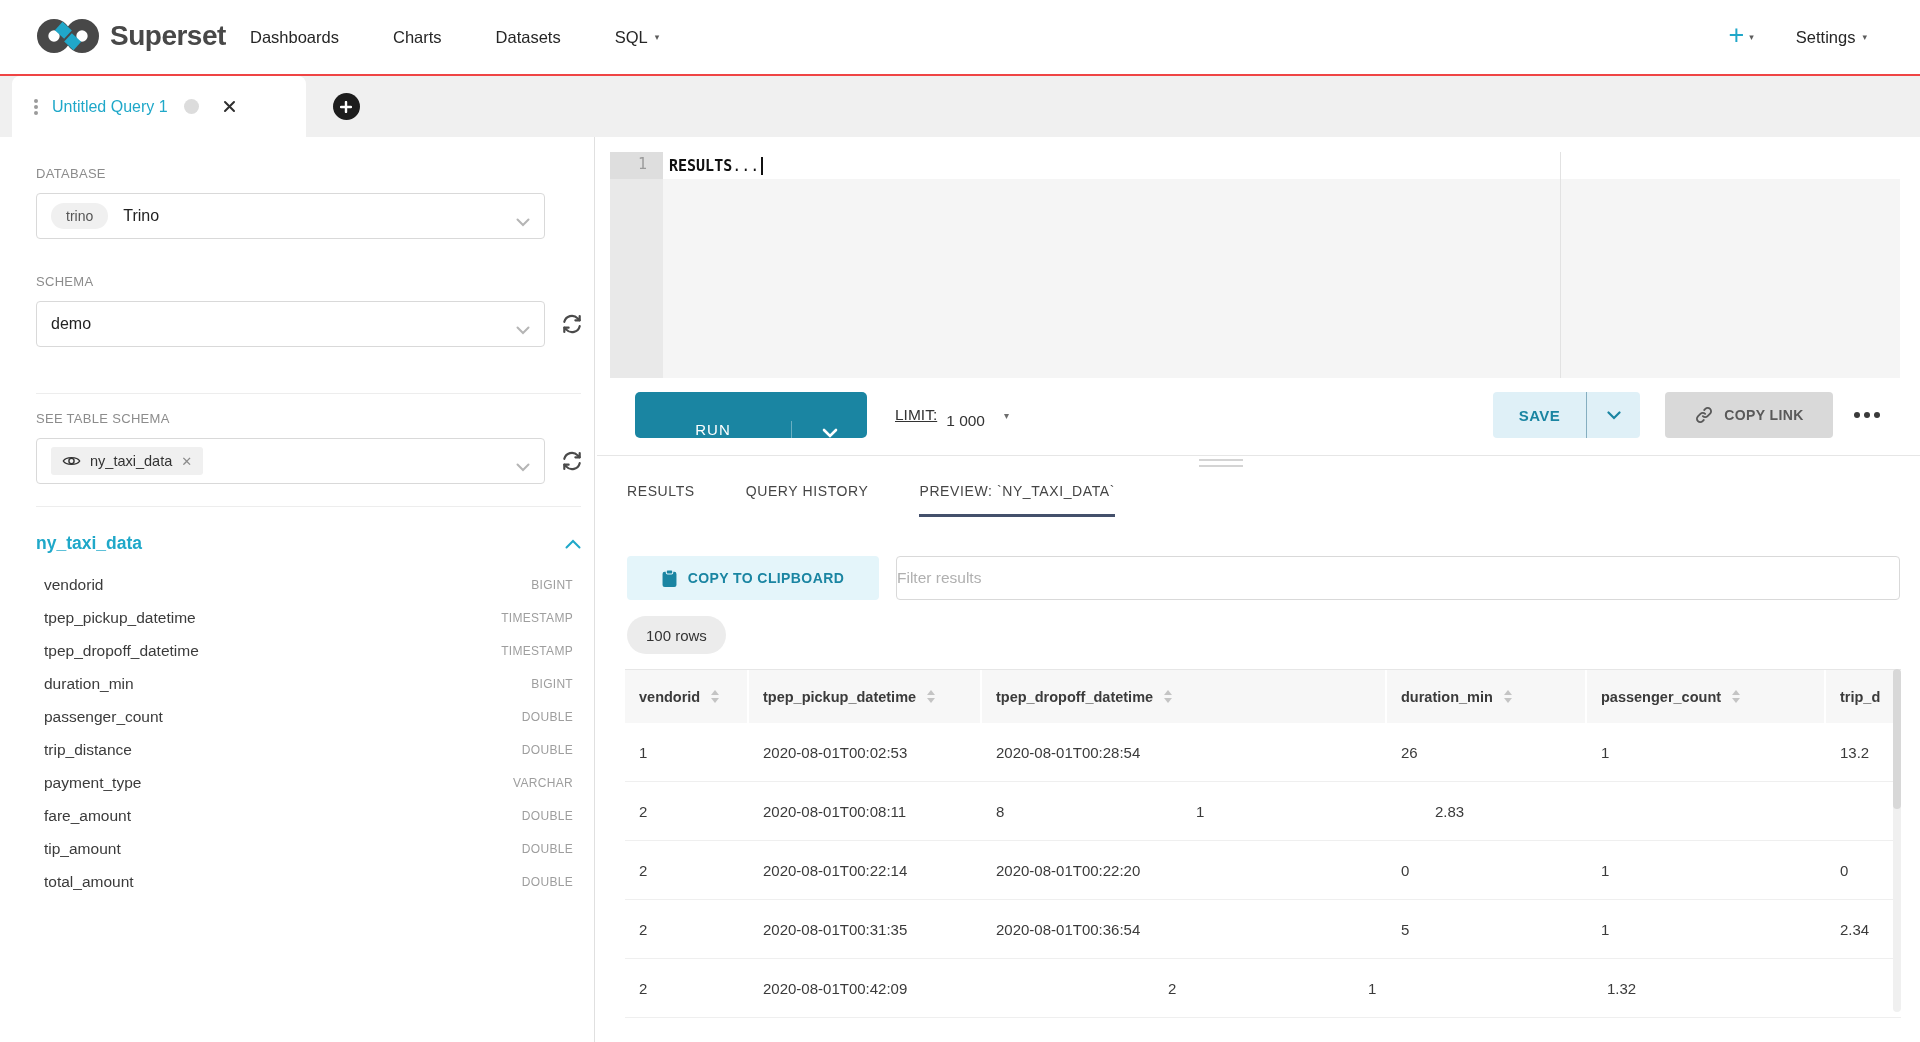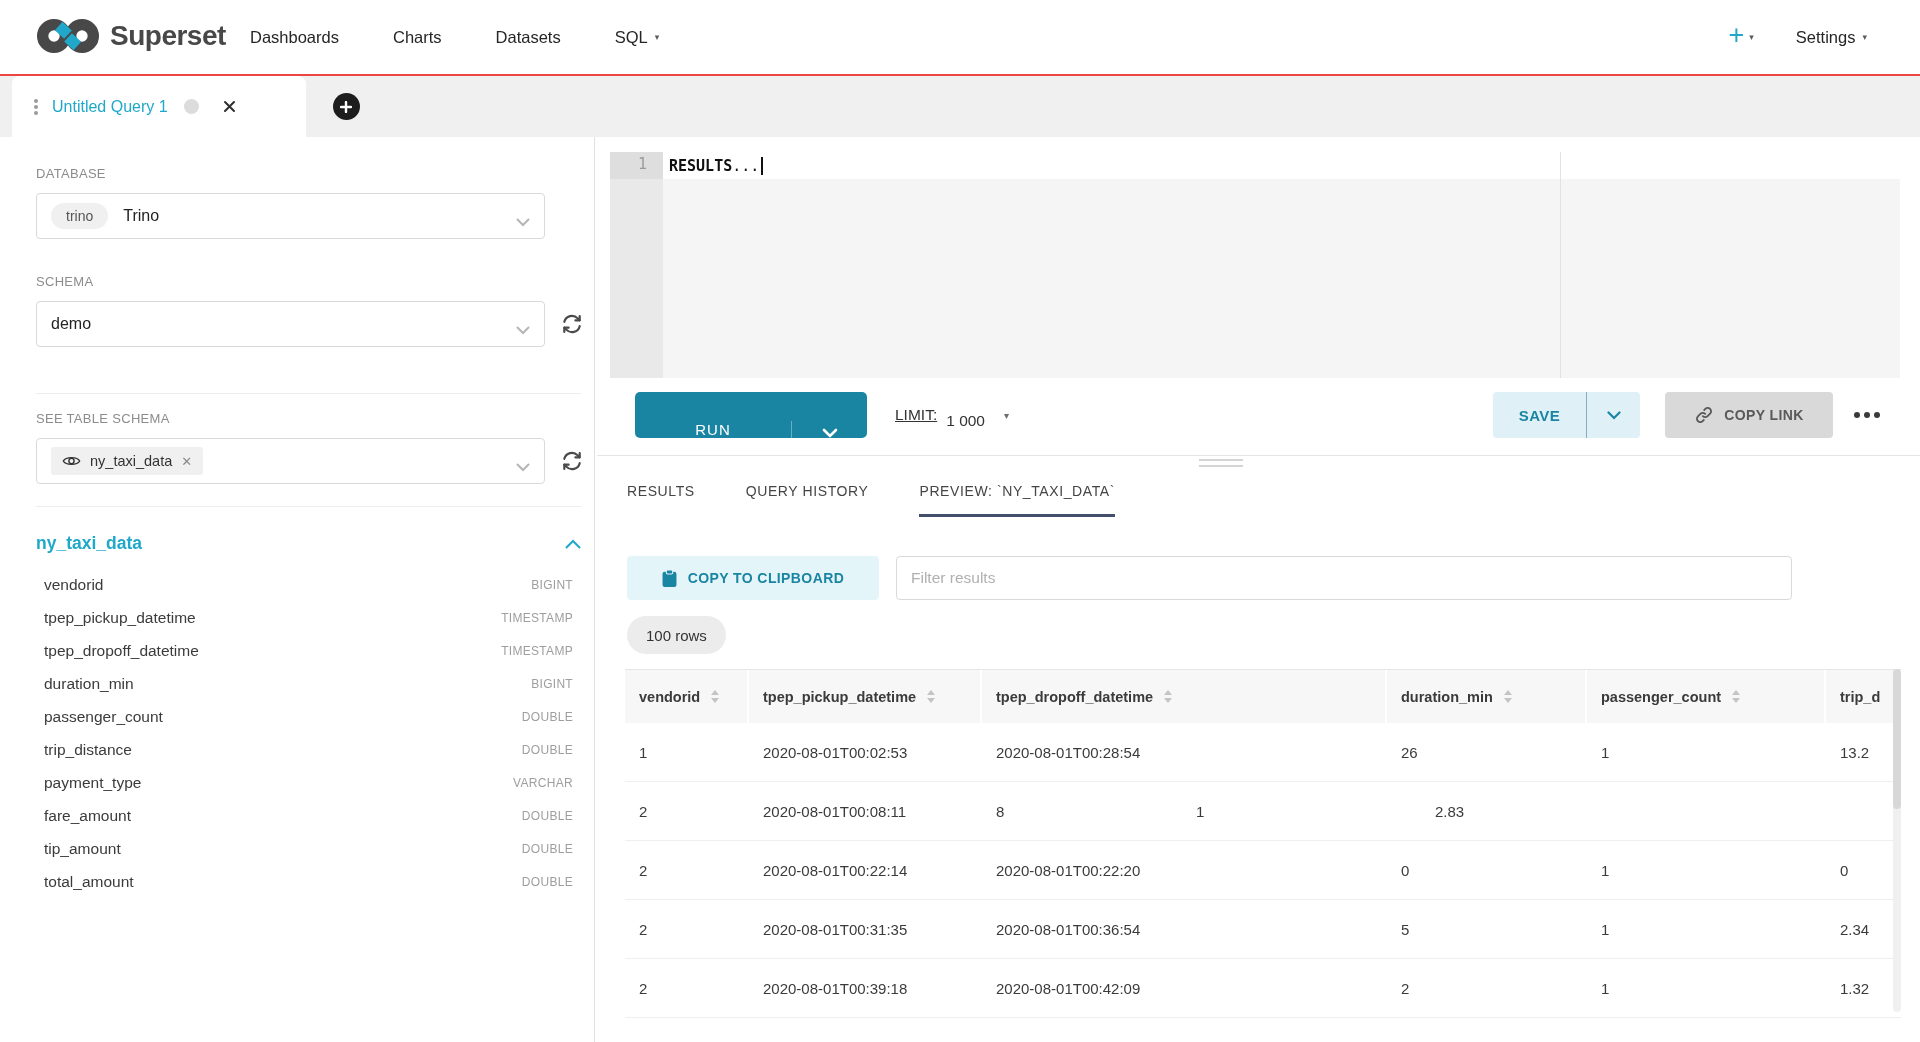--- a/index.html
+++ b/index.html
@@ -98,22 +98,22 @@
 
   .south-tabs { position:absolute; left:30px; top:346px; display:flex; gap:51px; }
   .s-tab { font-size:14px; color:#454545; letter-spacing:0.6px; padding-bottom:15px; cursor:pointer;
     border-bottom:3px solid transparent; white-space:nowrap; }
   .s-tab.active { border-bottom-color:#44506b; }
 
   .results-controls { position:absolute; left:0; top:419px; width:1323px; height:44px; }
   .copy-clip-btn { position:absolute; left:30px; top:0; width:252px; height:44px; background:#e4f5fa;
     border-radius:4px; display:flex; align-items:center; justify-content:center; gap:11px;
     color:#1a85a2; font-size:14px; font-weight:bold; letter-spacing:0.4px; cursor:pointer; }
-  .filter-input { position:absolute; left:299px; top:0; width:896px; height:44px; border:1px solid #d9d9d9;
-    border-radius:4px; padding:0 14px; font-size:15.5px; color:#333; outline:none;
+  .filter-input { position:absolute; left:299px; top:0; width:1004px; height:44px; border:1px solid #d9d9d9;
+    border-radius:4px; padding:0 0; font-size:15.5px; color:#333; outline:none;
     font-family:"Liberation Sans", sans-serif; }
   .filter-input::placeholder { color:#b0b0b0; }
 
   .rows-badge { position:absolute; left:30px; top:479px; height:38px; padding:0 19px; background:#ececec;
     border-radius:19px; display:inline-flex; align-items:center; font-size:15px; color:#333; }
 
   .results-table { position:absolute; left:28px; top:532px; width:1276px; }
   .thead { display:flex; border-top:1px solid #e6e6e6; }
   .th { height:53px; background:#f7f7f7; border-right:2px solid #fff; display:flex; align-items:center;
     padding-left:14px; font-size:14.5px; font-weight:bold; color:#3b3b3b; overflow:hidden;
@@ -458,21 +458,20 @@
           <div class="tr">
             <div class="td" style="width: 124px;">2</div>
             <div class="td" style="width: 233px;">2020-08-01T00:31:35</div>
             <div class="td" style="width: 405px;">2020-08-01T00:36:54</div>
             <div class="td" style="width: 200px;">5</div>
             <div class="td" style="width: 239px;">1</div>
             <div class="td" style="width: 75px;">2.34</div>
           </div>
           <div class="tr">
             <div class="td" style="width: 124px;">2</div>
-            <div class="td" style="width: 233px;">2020-08-01T00:39:18</div>
             <div class="td" style="width: 405px;">2020-08-01T00:42:09</div>
             <div class="td" style="width: 200px;">2</div>
             <div class="td" style="width: 239px;">1</div>
             <div class="td" style="width: 75px;">1.32</div>
           </div>
         </div>
     </div>
 
     <div class="v-scrollbar">
       <div class="v-thumb"></div>

